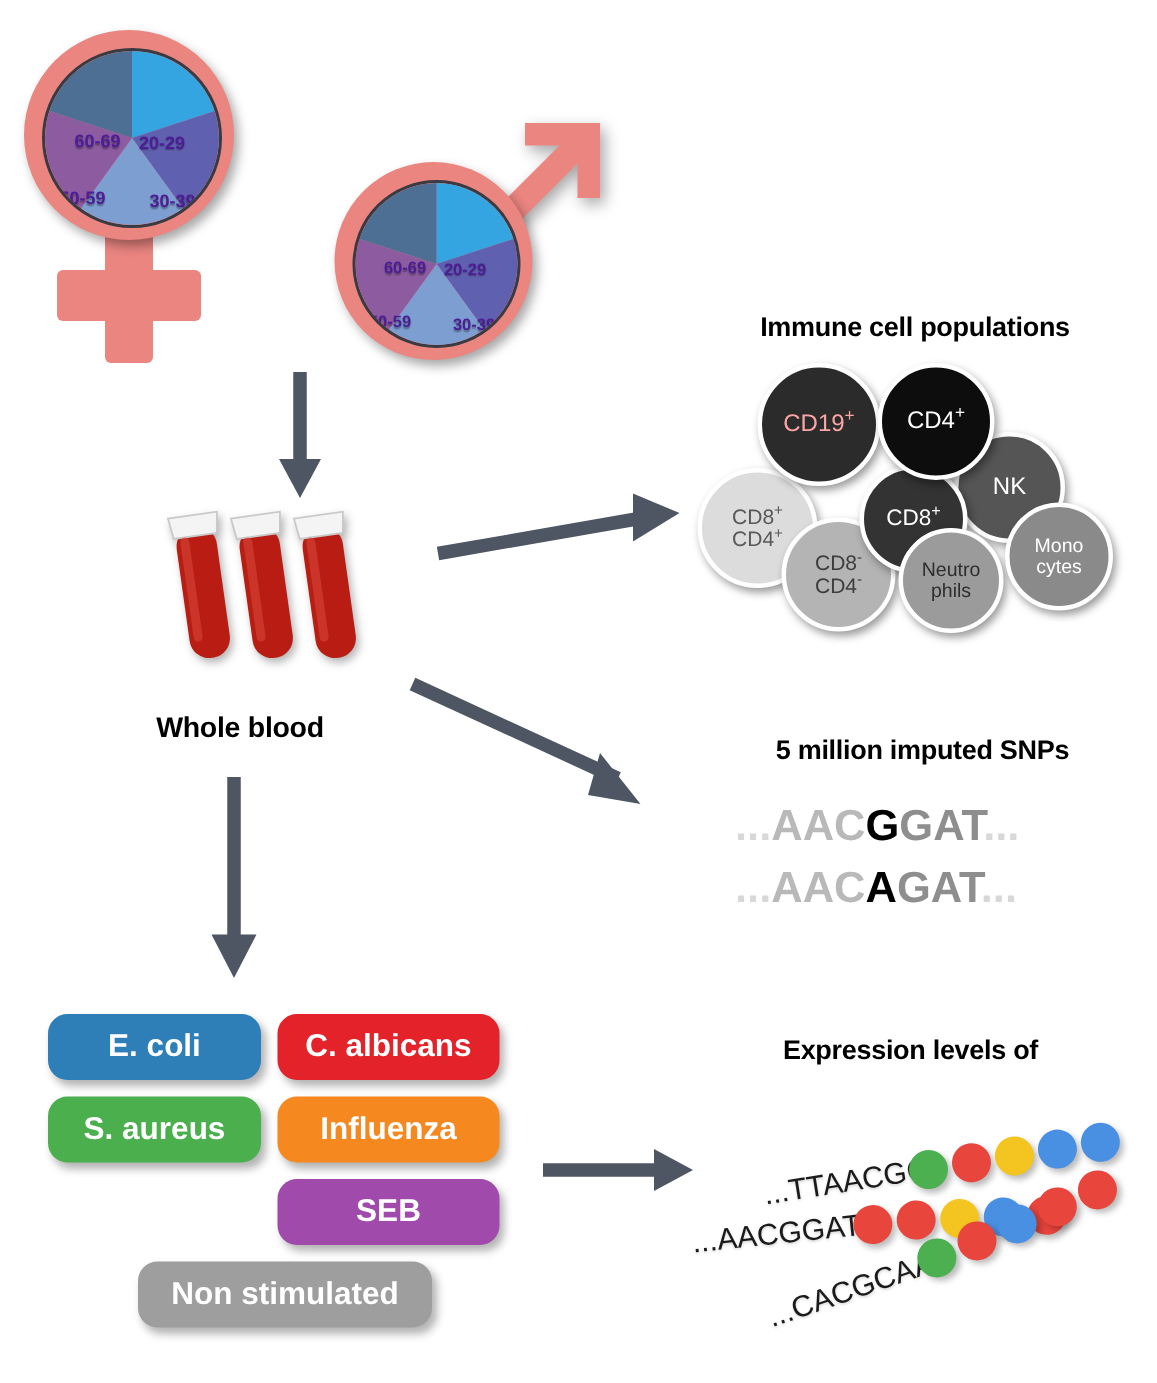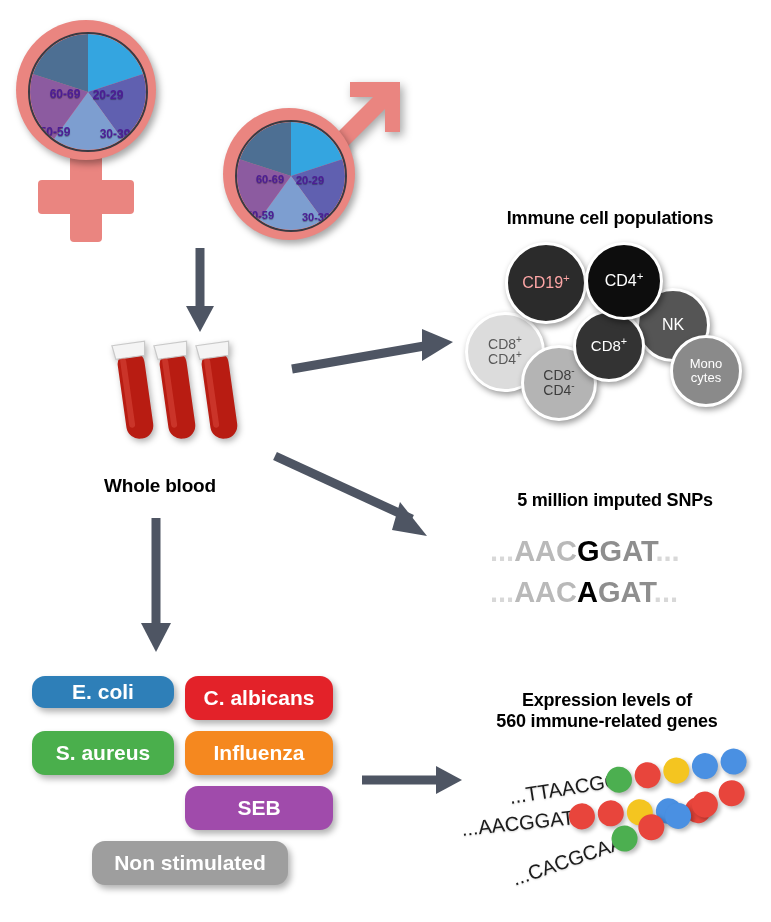--- a/index.html
+++ b/index.html
@@ -217,39 +217,44 @@
       <span>NK</span>
     </div>
 
     <div class="cell" style="left:66px;top:105px;width:76px;height:76px;background:#b4b4b4;color:#3d3d3d;font-size:14px;z-index:4;">
       <span>
         <span>CD8</span><sup>-</sup><br>
         <span>CD4</span><sup>-</sup>
       </span>
     </div>
 
+    <div class="cell" style="left:144px;top:112px;width:70px;height:70px;background:#9b9b9b;color:#2e2e2e;font-size:13px;z-index:5;">
+      <span>
+        <span>Neutro</span><br><span>phils</span>
+      </span>
+    </div>
 
     <div class="cell" style="left:215px;top:95px;width:72px;height:72px;background:#8a8a8a;color:#ffffff;font-size:13px;z-index:5;">
       <span>
         <span>Mono</span><br><span>cytes</span>
       </span>
     </div>
   </div>
 
   <div class="abs heading" style="left:470px;top:490px;width:290px;font-size:18px;">5 million imputed SNPs</div>
 
   <div class="snp-row" style="left:490px;top:535px;font-size:29px;">
     <span class="faint">...</span><span class="dim">AAC</span><span class="hot">G</span><span class="mid">GAT</span><span class="faint">...</span>
   </div>
 
   <div class="snp-row" style="left:490px;top:576px;font-size:29px;">
     <span class="faint">...</span><span class="dim">AAC</span><span class="hot">A</span><span class="mid">GAT</span><span class="faint">...</span>
   </div>
 
-  <div class="pill" style="left:32px;top:676px;width:142px;height:32px;background:#2e7fb8;font-size:21px;">
+  <div class="pill" style="left:32px;top:676px;width:142px;height:44px;background:#2e7fb8;font-size:21px;">
     <span>E. coli</span>
   </div>
   <div class="pill" style="left:185px;top:676px;width:148px;height:44px;background:#e32229;font-size:21px;">
     <span>C. albicans</span>
   </div>
 
   <div class="pill" style="left:32px;top:731px;width:142px;height:44px;background:#4aaf4c;font-size:21px;">
     <span>S. aureus</span>
   </div>
   <div class="pill" style="left:185px;top:731px;width:148px;height:44px;background:#f5881f;font-size:21px;justify-content:center;">
@@ -266,21 +271,20 @@
 
   <div class="abs arrow" style="left:362px;top:762px;">
     <svg width="105" height="36">
       <line x1="0" y1="18" x2="78" y2="18" stroke="#4e5563" stroke-width="9"></line>
       <polygon points="74,4 74,32 100,18" fill="#4e5563"></polygon>
     </svg>
   </div>
 
   <div class="abs heading" style="left:452px;top:690px;width:310px;font-size:18px;">
     <div>Expression levels of</div>
-    <div>560 immune-related genes</div>
   </div>
 
   <div class="abs" style="left:440px;top:748px;width:331px;height:165px;">
 
     <div class="strand" style="left:70px;top:36px;transform:rotate(-9deg);width:260px;height:34px;">
       <div class="strand-seq" style="left:0;top:2px;font-size:20px;">...TTAACGG</div>
       <div class="bead" style="left:98px;top:0px;width:26px;height:26px;background:#4caf50;"></div>
       <div class="bead" style="left:127px;top:0px;width:26px;height:26px;background:#e8453c;"></div>
       <div class="bead" style="left:156px;top:0px;width:26px;height:26px;background:#f4c520;"></div>
       <div class="bead" style="left:185px;top:0px;width:26px;height:26px;background:#4a90e2;"></div>

